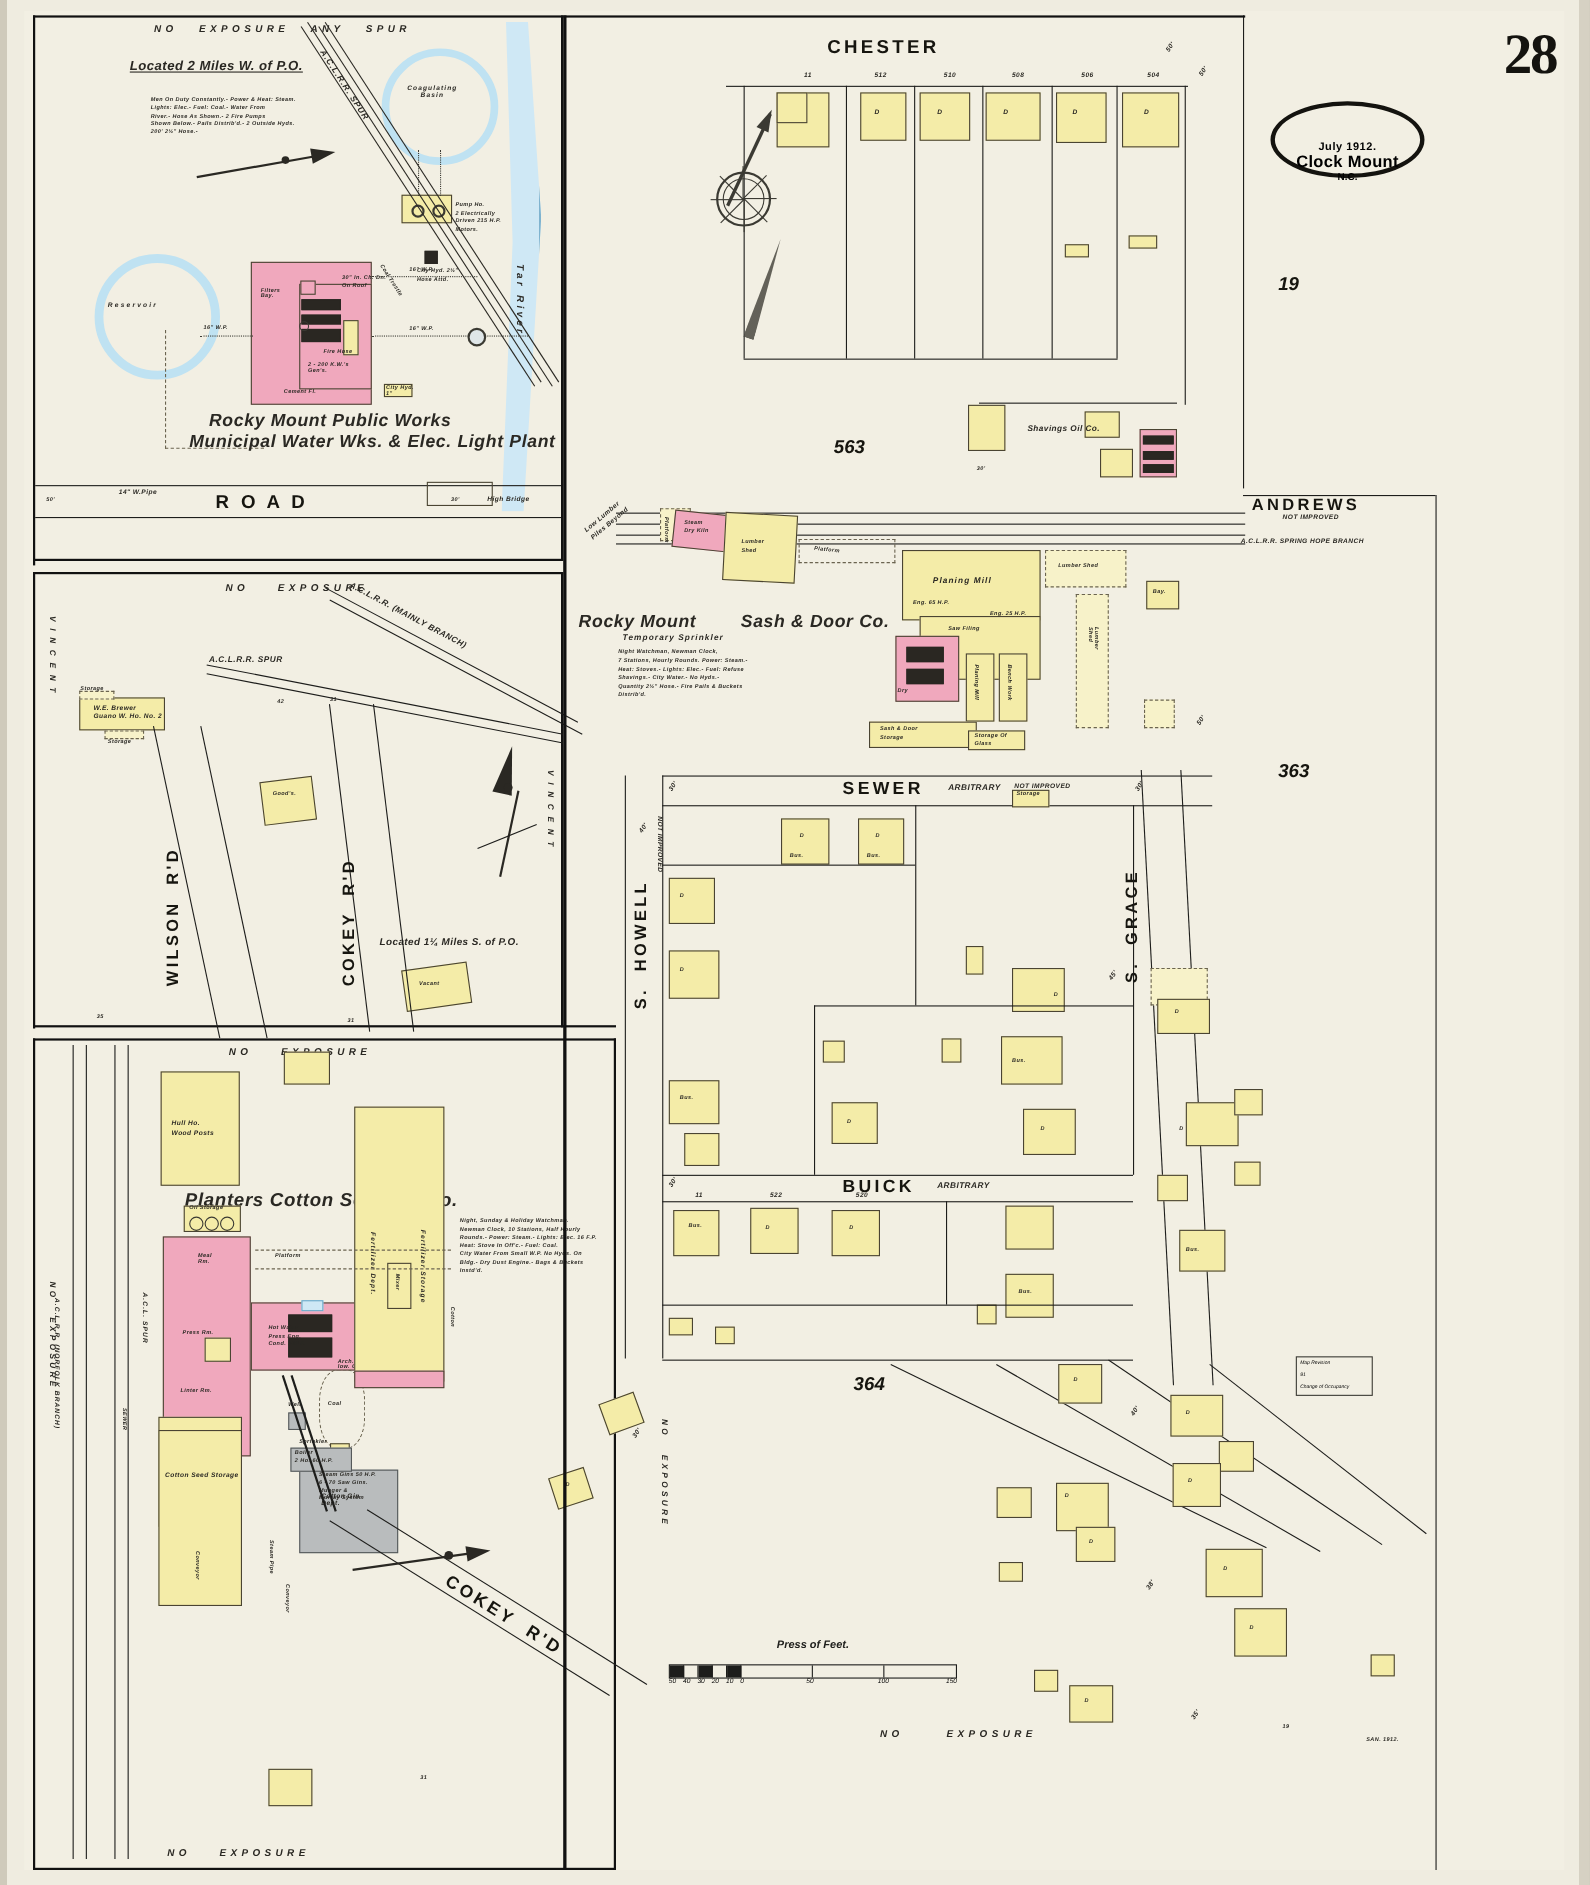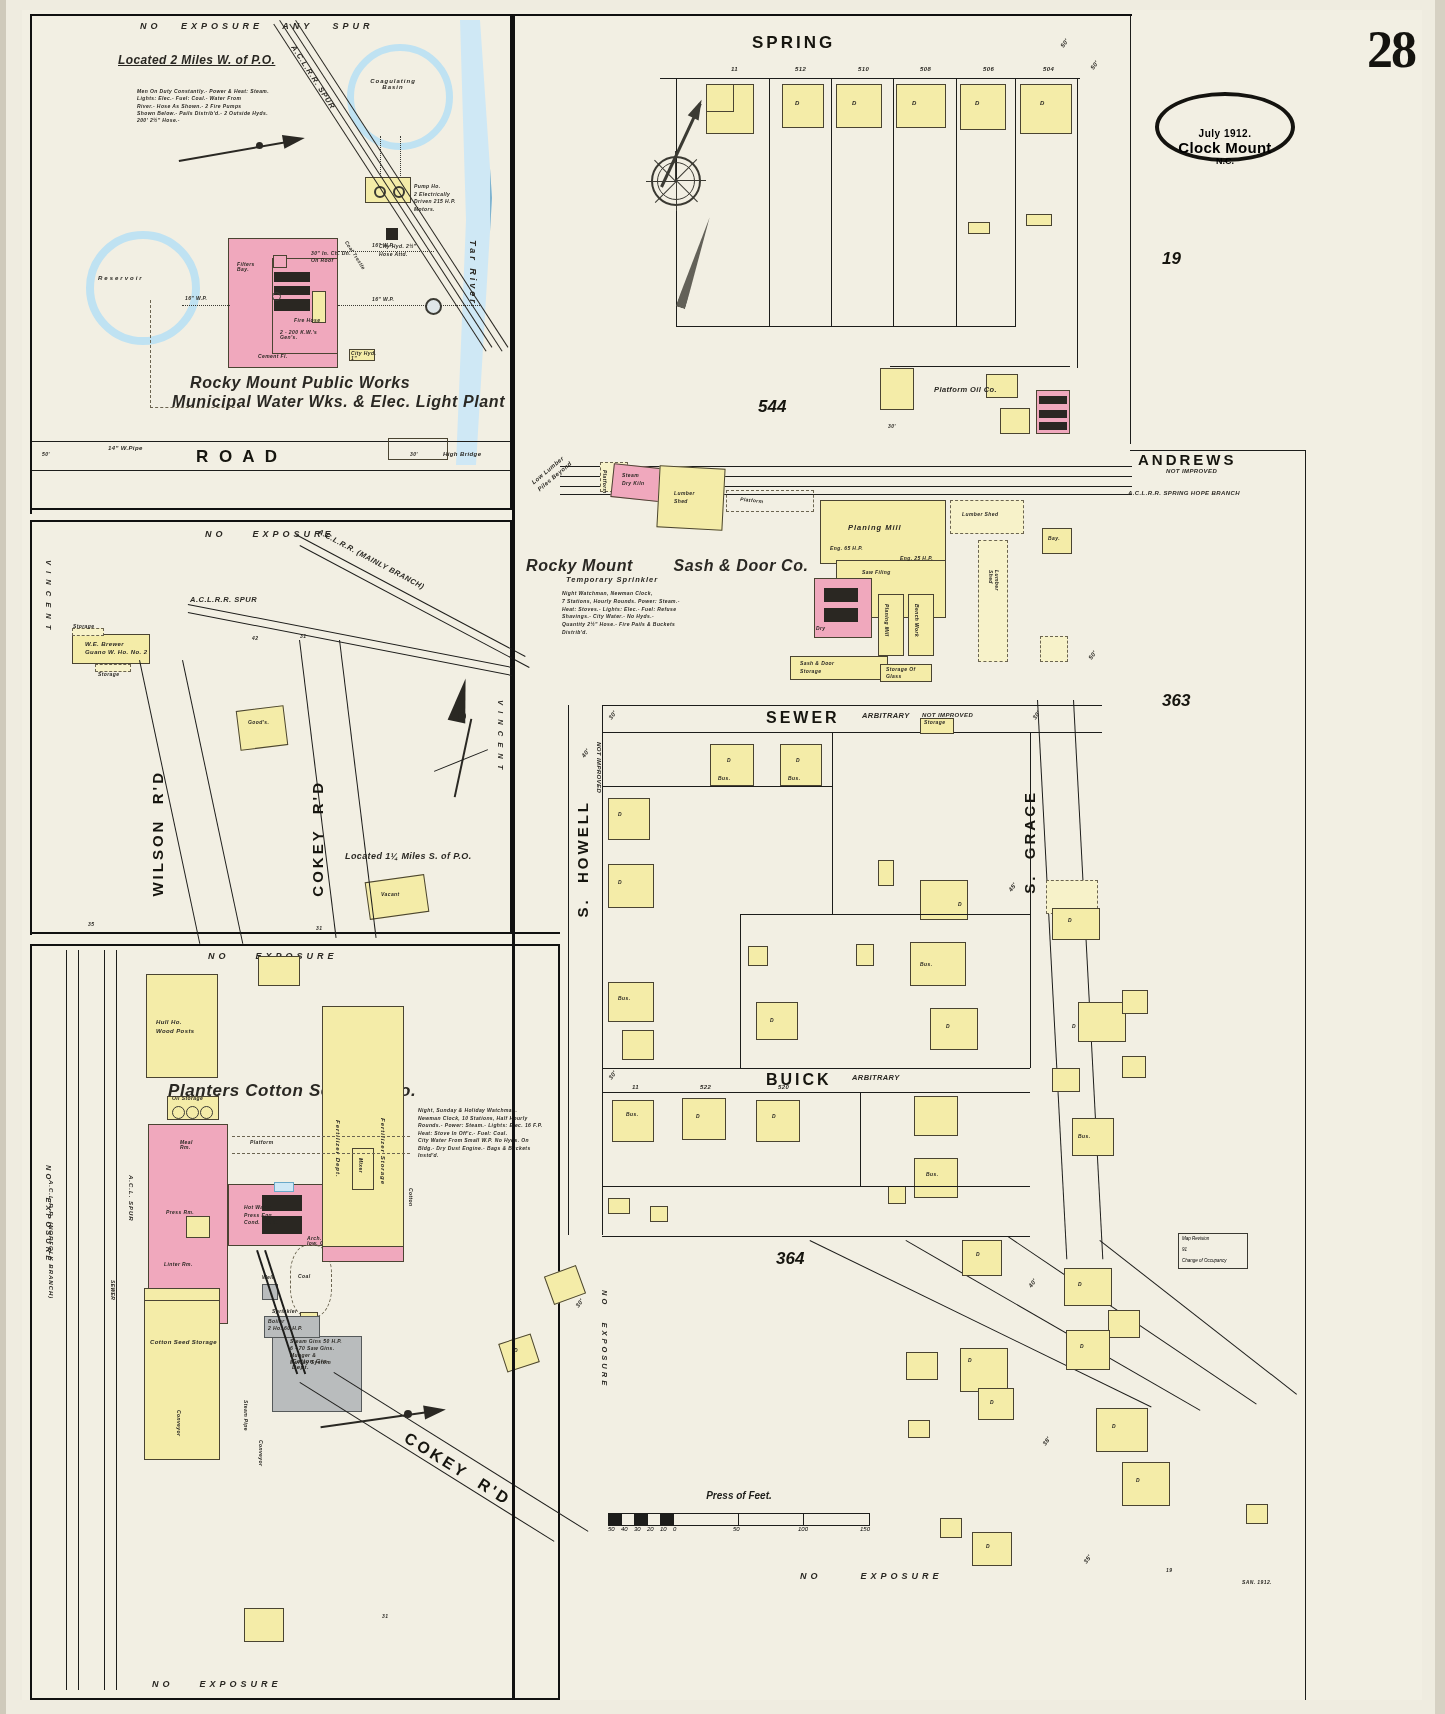--- a/index.html
+++ b/index.html
@@ -376,21 +376,21 @@
 
     <div style="position:absolute;left:320px;top:1418px;width:118px;height:2px;background:#2a2823;transform:rotate(-8deg);"></div>
     <div style="position:absolute;left:424px;top:1404px;width:0;height:0;border-top:7px solid transparent;border-bottom:7px solid transparent;border-left:22px solid #2a2823;transform:rotate(-8deg);"></div>
     <div class="circ" style="left:404px;top:1410px;width:8px;height:8px;background:#2a2823;"></div>
   </div>
 
   <div>
     <div class="ln vline thick" style="left:512px;top:14px;height:1686px;width:3px;"></div>
     <div class="ln hline thick" style="left:512px;top:14px;width:620px;height:2px;"></div>
 
-    <div class="t street" style="left:752px;top:34px;">SPRING</div>
+    <div class="t street" style="left:752px;top:34px;">CHESTER</div>
     <div class="ln hline" style="left:660px;top:78px;width:420px;"></div>
     <div class="t hand xs" style="left:731px;top:66px;">11</div>
     <div class="t hand xs" style="left:795px;top:66px;">512</div>
     <div class="t hand xs" style="left:858px;top:66px;">510</div>
     <div class="t hand xs" style="left:920px;top:66px;">508</div>
     <div class="t hand xs" style="left:983px;top:66px;">506</div>
     <div class="t hand xs" style="left:1043px;top:66px;">504</div>
 
     <div class="ln vline" style="left:676px;top:78px;height:248px;"></div>
     <div class="ln vline" style="left:769px;top:78px;height:248px;"></div>
@@ -424,30 +424,30 @@
       <div class="cray" style="transform:rotate(0deg);"></div>
       <div class="cray" style="transform:rotate(45deg);"></div>
       <div class="cray" style="transform:rotate(90deg);"></div>
       <div class="cray" style="transform:rotate(135deg);"></div>
       <div class="cray" style="transform:rotate(180deg);"></div>
       <div class="cray" style="transform:rotate(225deg);"></div>
       <div class="cray" style="transform:rotate(270deg);"></div>
       <div class="cray" style="transform:rotate(315deg);"></div>
     </div>
 
-    <div class="t blocknum" style="left:758px;top:398px;">544</div>
+    <div class="t blocknum" style="left:758px;top:398px;">563</div>
 
     <div class="bldg yel" style="left:880px;top:368px;width:34px;height:42px;"></div>
     <div class="bldg yel" style="left:986px;top:374px;width:32px;height:24px;"></div>
     <div class="bldg yel" style="left:1000px;top:408px;width:30px;height:26px;"></div>
     <div class="bldg pnk" style="left:1036px;top:390px;width:34px;height:44px;"></div>
     <div class="bldg drk" style="left:1039px;top:396px;width:28px;height:8px;"></div>
     <div class="bldg drk" style="left:1039px;top:410px;width:28px;height:8px;"></div>
     <div class="bldg drk" style="left:1039px;top:422px;width:28px;height:8px;"></div>
-    <div class="t hand sm" style="left:934px;top:386px;">Platform Oil Co.</div>
+    <div class="t hand sm" style="left:934px;top:386px;">Shavings Oil Co.</div>
     <div class="ln hline" style="left:890px;top:366px;width:180px;"></div>
     <div class="t hand tiny" style="left:888px;top:424px;">30'</div>
 
     <div class="ln" style="left:560px;top:466px;width:572px;height:1px;"></div>
     <div class="ln" style="left:560px;top:476px;width:572px;height:1px;"></div>
     <div class="t street" style="left:1138px;top:452px;font-size:15px;">ANDREWS</div>
     <div class="t hand xs" style="left:1166px;top:468px;">NOT IMPROVED</div>
 
     <div class="ln" style="left:560px;top:486px;width:572px;height:1px;"></div>
     <div class="ln" style="left:560px;top:494px;width:572px;height:1px;"></div>

